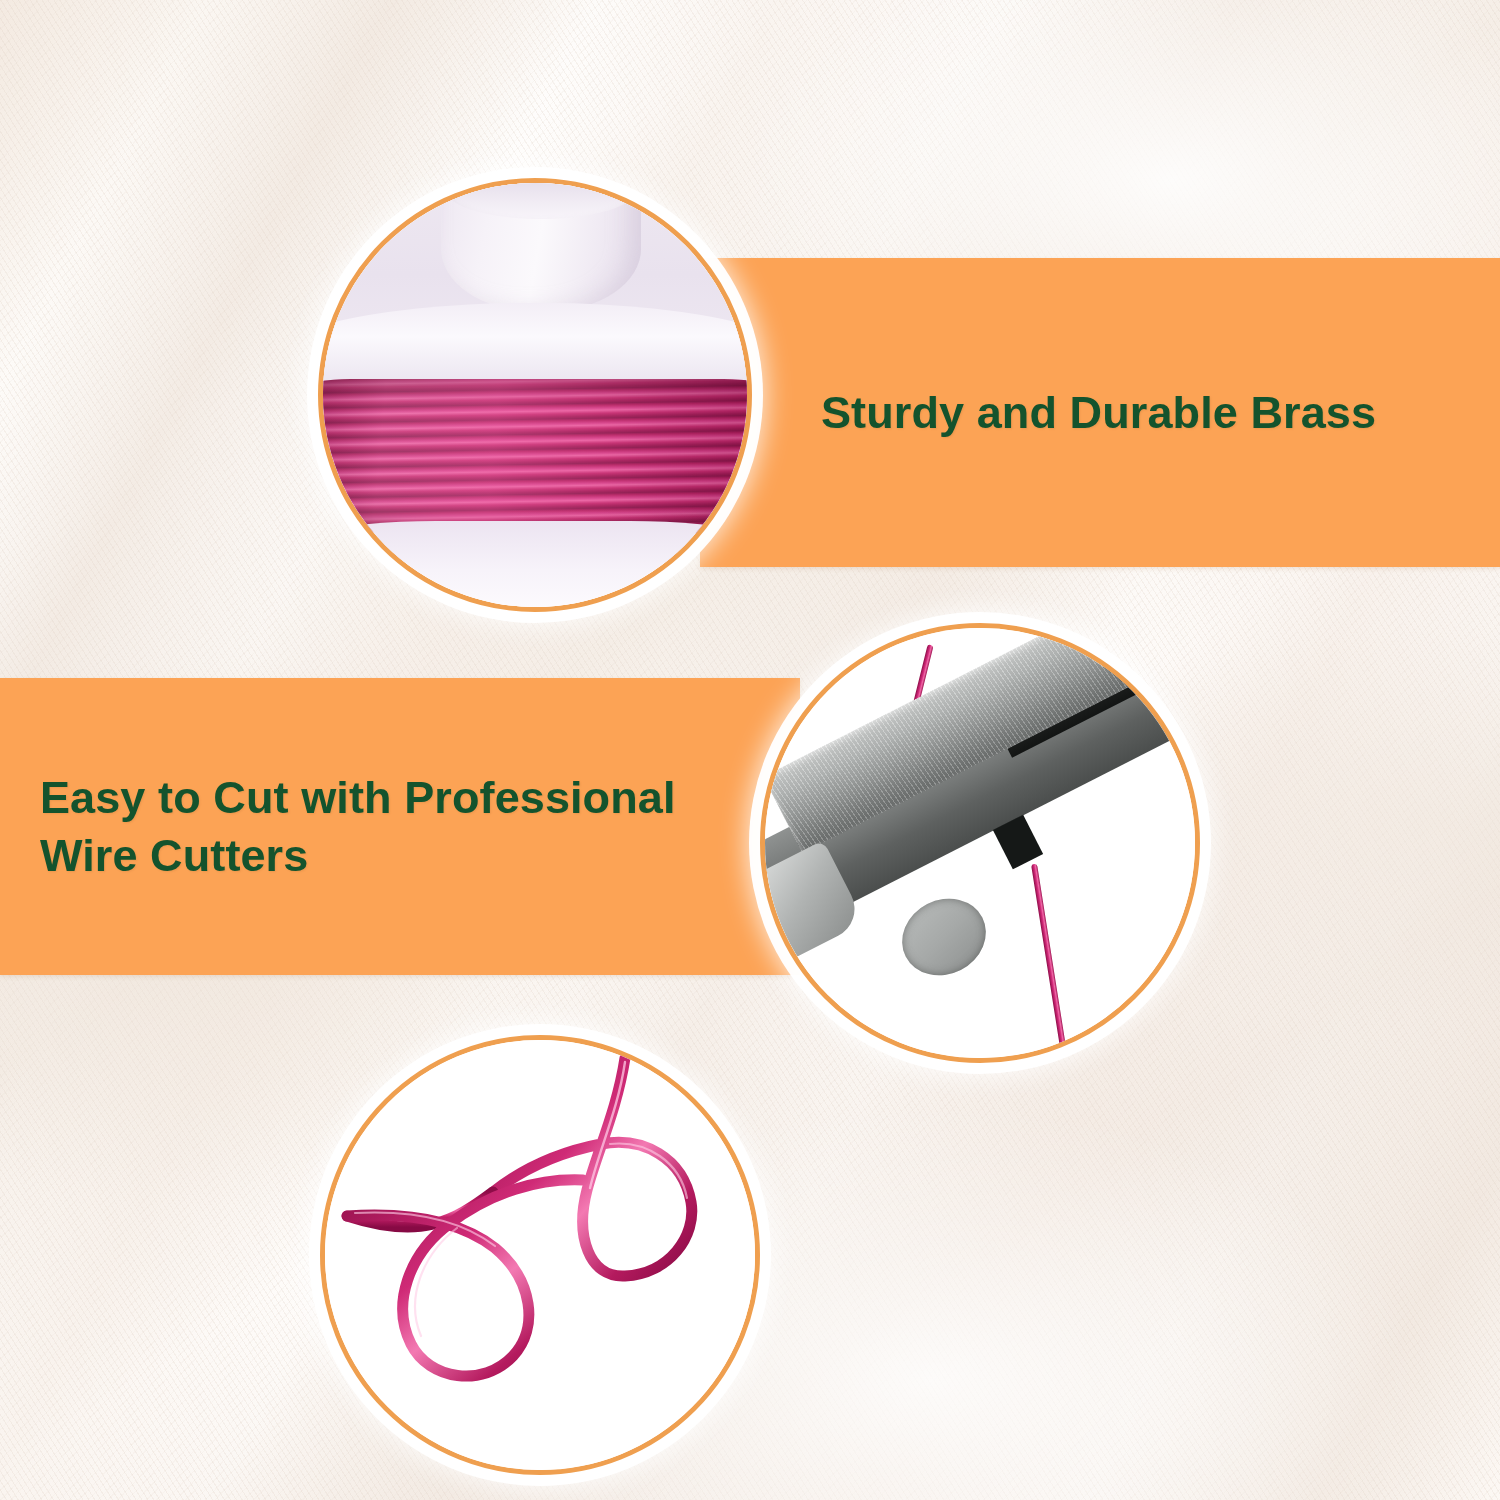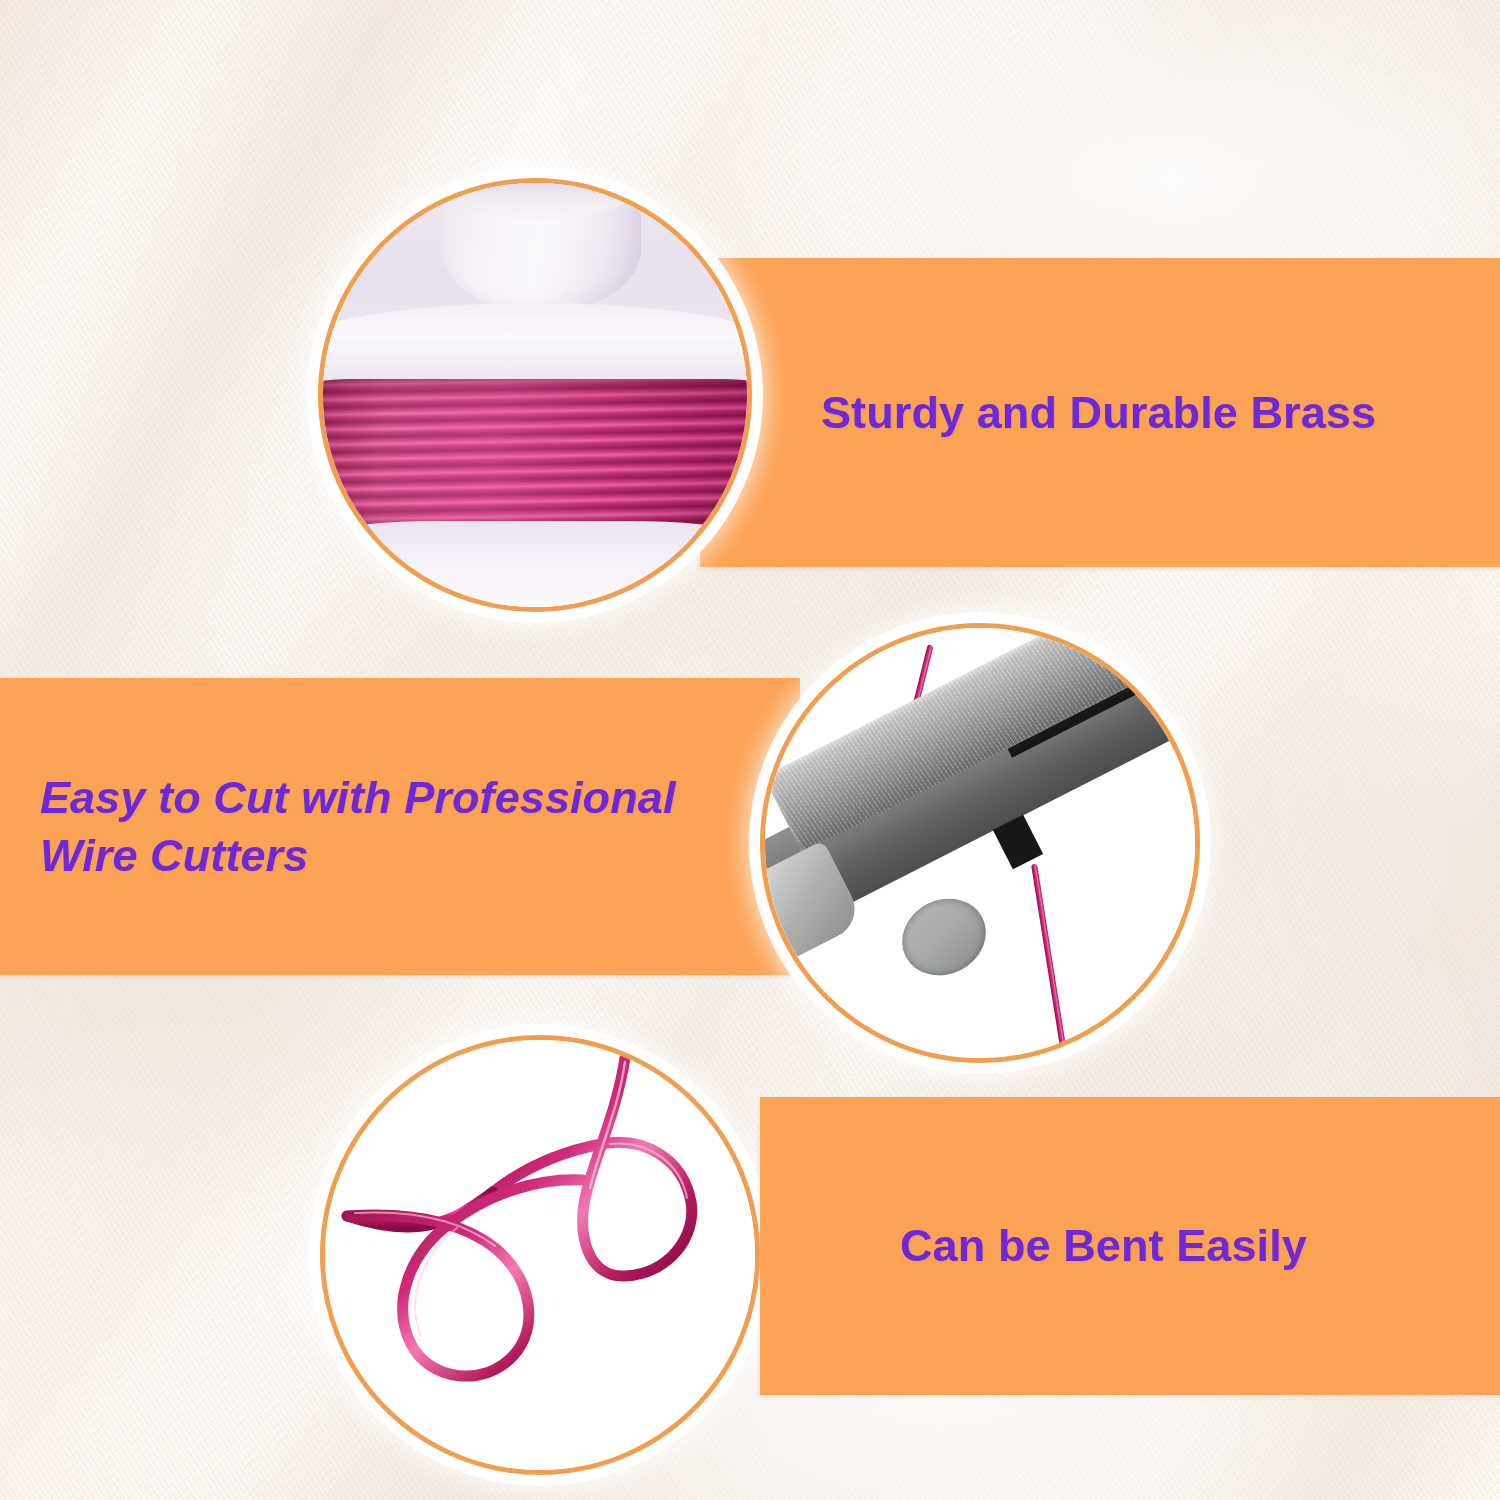--- a/index.html
+++ b/index.html
@@ -71,32 +71,32 @@
     text-shadow:2px 2px 3px rgba(180,110,50,.22);
   }
 
   
   .band{
     position:absolute;background:#fca355;
     display:flex;align-items:center;
     box-shadow:0 2px 4px rgba(190,140,95,.18);
   }
   .band-text{
-    color:#6d28d9;
+    color:#14532d;
     font-weight:700;
     font-size:45px;
     line-height:58px;
     letter-spacing:.1px;
     white-space:pre-line;
     text-shadow:1px 1px 2px rgba(170,105,45,.20);
   }
   #band-1{left:700px;top:258px;width:800px;height:309px;}
   #band-1 .band-text{margin-left:121px;}
   #band-2{left:0;top:678px;width:800px;height:297px;}
-  #band-2 .band-text{margin-left:40px;font-style:italic;}
+  #band-2 .band-text{margin-left:40px;}
   #band-3{left:760px;top:1097px;width:740px;height:298px;}
   #band-3 .band-text{margin-left:140px;}
 
   
   .circle{
     position:absolute;border-radius:50%;overflow:hidden;
     border:5px solid #ef9f4f;
     box-shadow:0 0 0 11px rgba(255,255,255,.96),
                0 0 26px 14px rgba(255,255,255,.75);
     background:#ffffff;
@@ -294,17 +294,14 @@
                  C166,152 214,138 258,140" fill="none" stroke="url(#wg2)" stroke-width="11" stroke-linecap="round"></path>
 
         <path d="M300,22 C293,70 274,110 265,148" fill="none" stroke="rgba(255,200,228,.75)" stroke-width="2.4" stroke-linecap="round"></path>
         <path d="M285,104 C322,100 355,122 362,158" fill="none" stroke="rgba(255,205,230,.6)" stroke-width="2.2" stroke-linecap="round"></path>
         <path d="M30,173 C88,170 136,180 170,206" fill="none" stroke="rgba(255,205,230,.62)" stroke-width="2.2" stroke-linecap="round"></path>
         <path d="M96,296 C80,258 98,214 132,188" fill="none" stroke="rgba(255,200,228,.55)" stroke-width="2.2" stroke-linecap="round"></path>
       </svg>
     </div>
   </div>
 
-  <div class="band" id="band-3">
-    <div class="band-text">Can be Bent Easily</div>
-  </div>
 
 </div>
 
 </body></html>

